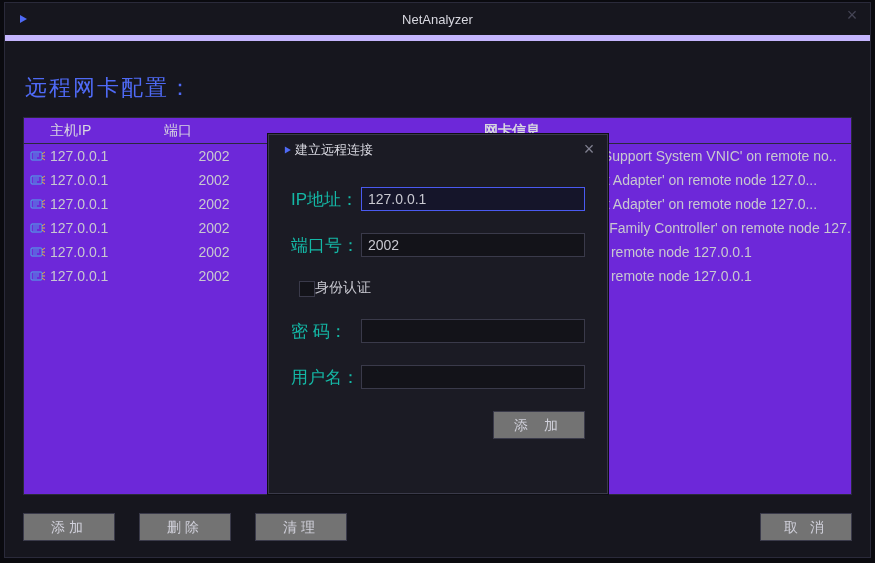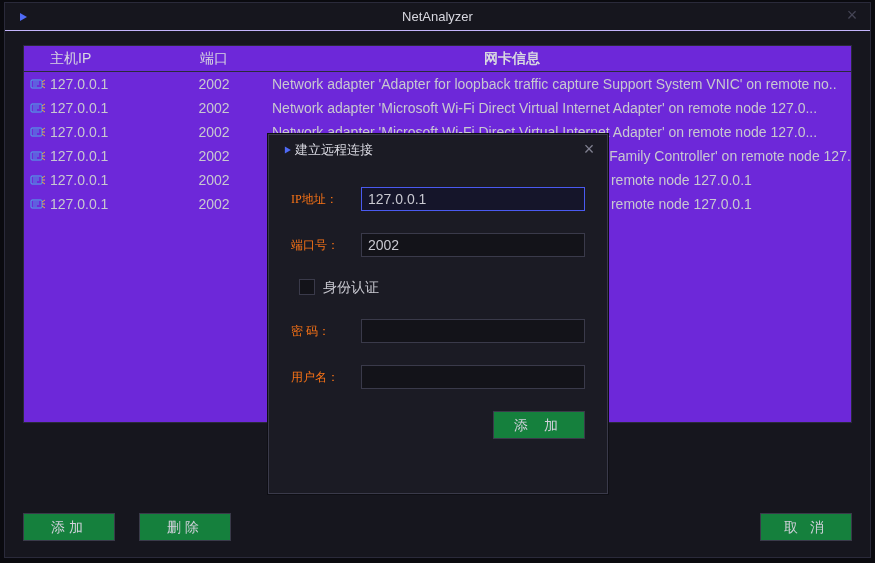--- a/index.html
+++ b/index.html
@@ -12,25 +12,25 @@
   overflow: hidden;
   position: relative;
 }
 .window {
   position: absolute; left: 4px; top: 2px;
   width: 867px; height: 556px;
   background: #16161e;
   border: 1px solid #2a2a3a;
 }
 .titlebar {
-  height: 28px;
+  height: 38px;
   display: flex; align-items: center;
   padding: 0 6px;
   position: relative;
-  border-bottom: 1px solid #c4b5fd;
+  border-bottom: 6px solid #c4b5fd;
 }
 .titlebar .title {
   position: absolute; left: 0; right: 0; text-align: center;
   color: #d8d8e0; font-size: 13px;
   pointer-events: none;
 }
 .app-icon svg { display: block; }
 .close-x {
   position: absolute; right: 8px; top: 2px;
   color: #454555; font-size: 18px; font-weight: 200;
@@ -51,21 +51,21 @@
   overflow: hidden;
   background: #6d28d9;
 }
 .thead {
   display: flex;
   border-bottom: 1px solid #2a2a3a;
   height: 26px; align-items: center;
   font-size: 14px; color: #d8d8e0;
 }
 .col-ip   { width: 140px; padding-left: 26px; text-align: left; }
-.col-port { width: 100px; text-align: center; }
+.col-port { width: 100px; text-align: left; }
 .col-info { flex: 1; padding-left: 220px; text-align: left; font-weight: bold; }
 .tbody .row {
   display: flex; height: 24px; align-items: center;
   font-size: 14px; color: #c8c8d0;
 }
 .row .cell-ip {
   width: 140px; padding-left: 6px;
   display: flex; align-items: center; gap: 4px;
   white-space: nowrap;
 }
@@ -77,21 +77,21 @@
 .nic-icon { width: 16px; height: 16px; flex: 0 0 16px; }
 
 .footer-bar {
   position: absolute; left: 18px; right: 18px; bottom: 16px;
   display: flex; gap: 24px;
 }
 .footer-spacer { flex: 1; }
 .btn {
   min-width: 92px; height: 28px;
   border: 1px solid #3a3a4a;
-  background: #15803d;
+  background: #737373;
   color: #d0d0da;
   font-size: 14px;
   letter-spacing: 4px;
   text-align: center;
   line-height: 26px;
   cursor: pointer;
 }
 
 
 .dialog {
@@ -112,34 +112,34 @@
   position: absolute; right: 8px; top: 4px;
   color: #808090; font-size: 18px; font-weight: 200;
   cursor: pointer; width: 20px; text-align: center;
 }
 .dlg-body { padding: 22px 22px 0 22px; }
 .field-row {
   display: flex; align-items: center;
   margin-bottom: 22px;
 }
 .field-label {
-  width: 70px; color: #f97316; font-size: 12px; font-family: Liberation Serif, serif;
+  width: 70px; color: #14b8a6; font-size: 17px;
 }
 .field-input {
   flex: 1; height: 24px;
   background: #131319;
   border: 1px solid #3a3a4a;
   color: #c8c8d0;
   font-size: 14px;
   padding: 0 6px;
   outline: none;
 }
 .field-input.focused { border-color: #4a5af0; background: #15152a; }
 .check-row {
-  display: flex; align-items: flex-start; gap: 8px;
+  display: flex; align-items: flex-end; gap: 0;
   margin: 6px 0 22px 8px;
 }
 .checkbox {
   width: 16px; height: 16px;
   border: 1px solid #3a3a4a;
   background: #131319;
   cursor: pointer;
 }
 .dlg-footer {
   display: flex; justify-content: flex-end;
@@ -154,20 +154,21 @@
     <span class="app-icon">
       <svg width="16" height="14" viewBox="0 0 16 14">
           <path d="M0 7 L9 7 L9 3 L16 7 L9 11 L9 7" fill="#4f6af5"></path>
         </svg>
     </span>
     <span class="title">NetAnalyzer</span>
     <span class="close-x">×</span>
   </div>
 
   <div class="content">
+    <div class="heading">远程网卡配置：</div>
 
     <div class="table-wrap">
       <div class="thead">
         <div class="col-ip">主机IP</div>
         <div class="col-port">端口</div>
         <div class="col-info">网卡信息</div>
       </div>
       <div class="tbody" id="tbody">
           <div class="row">
             <div class="cell-ip">
@@ -241,20 +242,21 @@
             <div class="cell-port">2002</div>
             <div class="cell-info">Network adapter 'VMware Virtual Ethernet Adapter' on remote node 127.0.0.1</div>
           </div>
         </div>
     </div>
   </div>
 
   <div class="footer-bar">
     <div class="btn">添加</div>
     <div class="btn">删除</div>
+    <div class="btn">清理</div>
     <div class="footer-spacer"></div>
     <div class="btn">取 消</div>
   </div>
 
   <div class="dialog">
     <div class="dlg-title">
       <span class="app-icon">
         <svg width="14" height="12" viewBox="0 0 16 14">
             <path d="M0 7 L9 7 L9 3 L16 7 L9 11 L9 7" fill="#4f6af5"></path>
           </svg>

